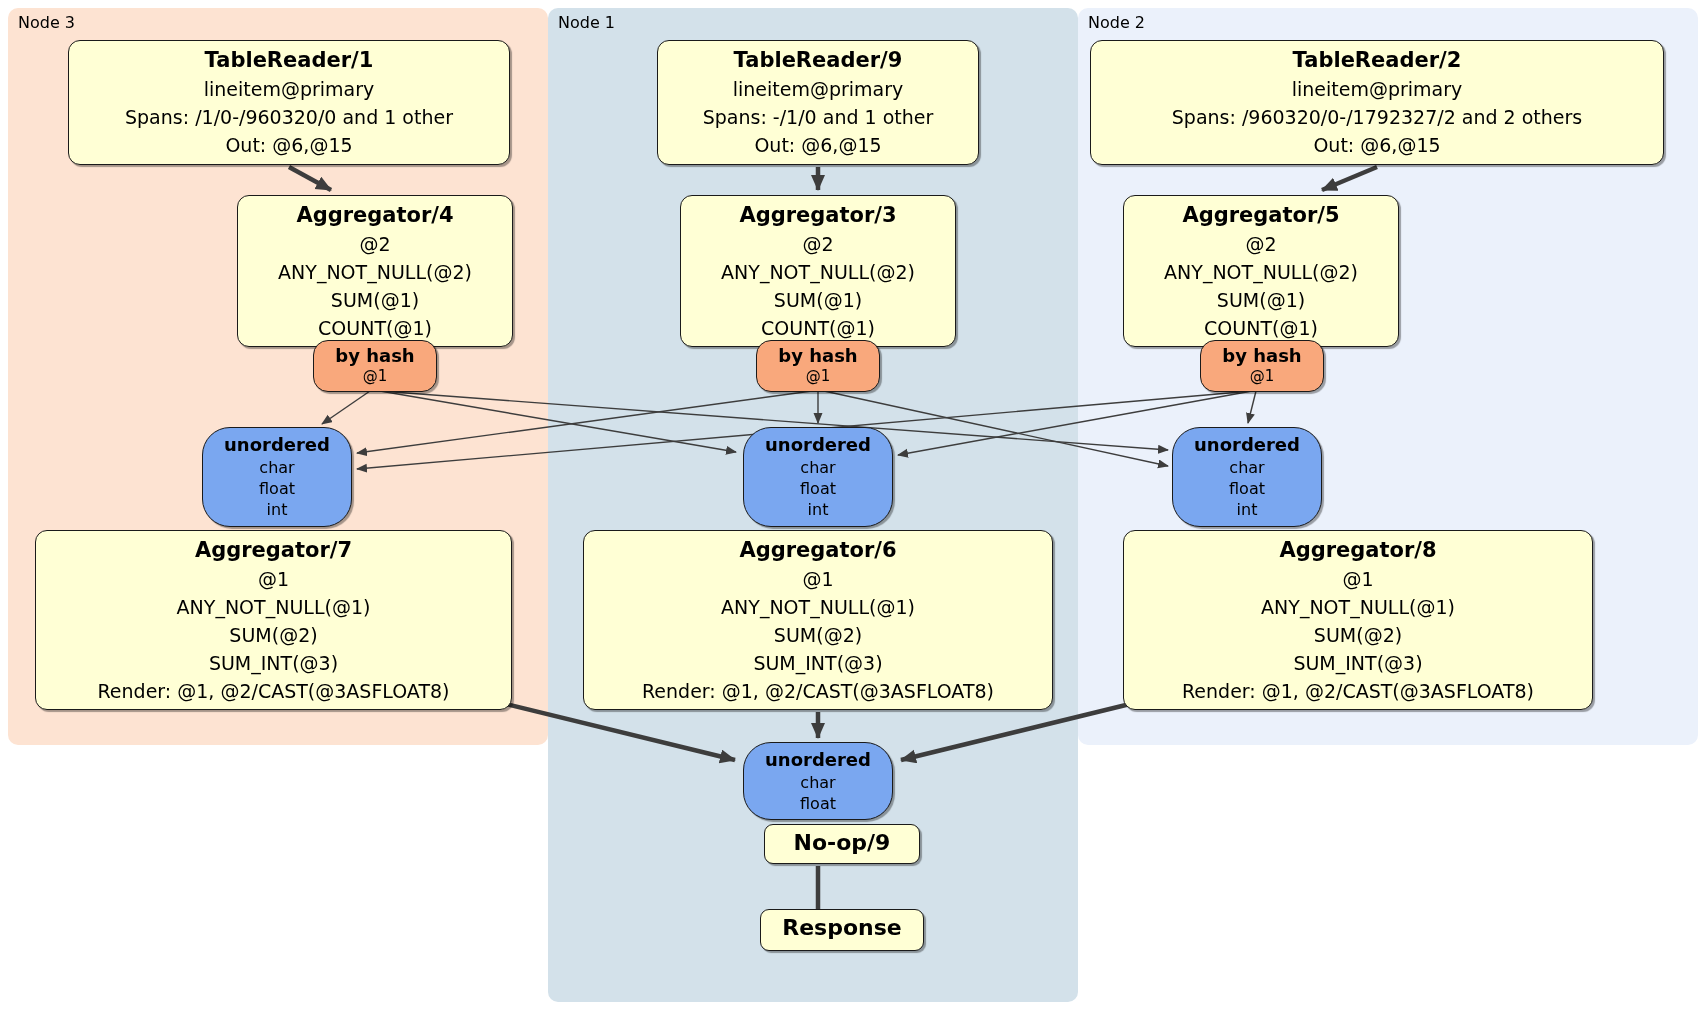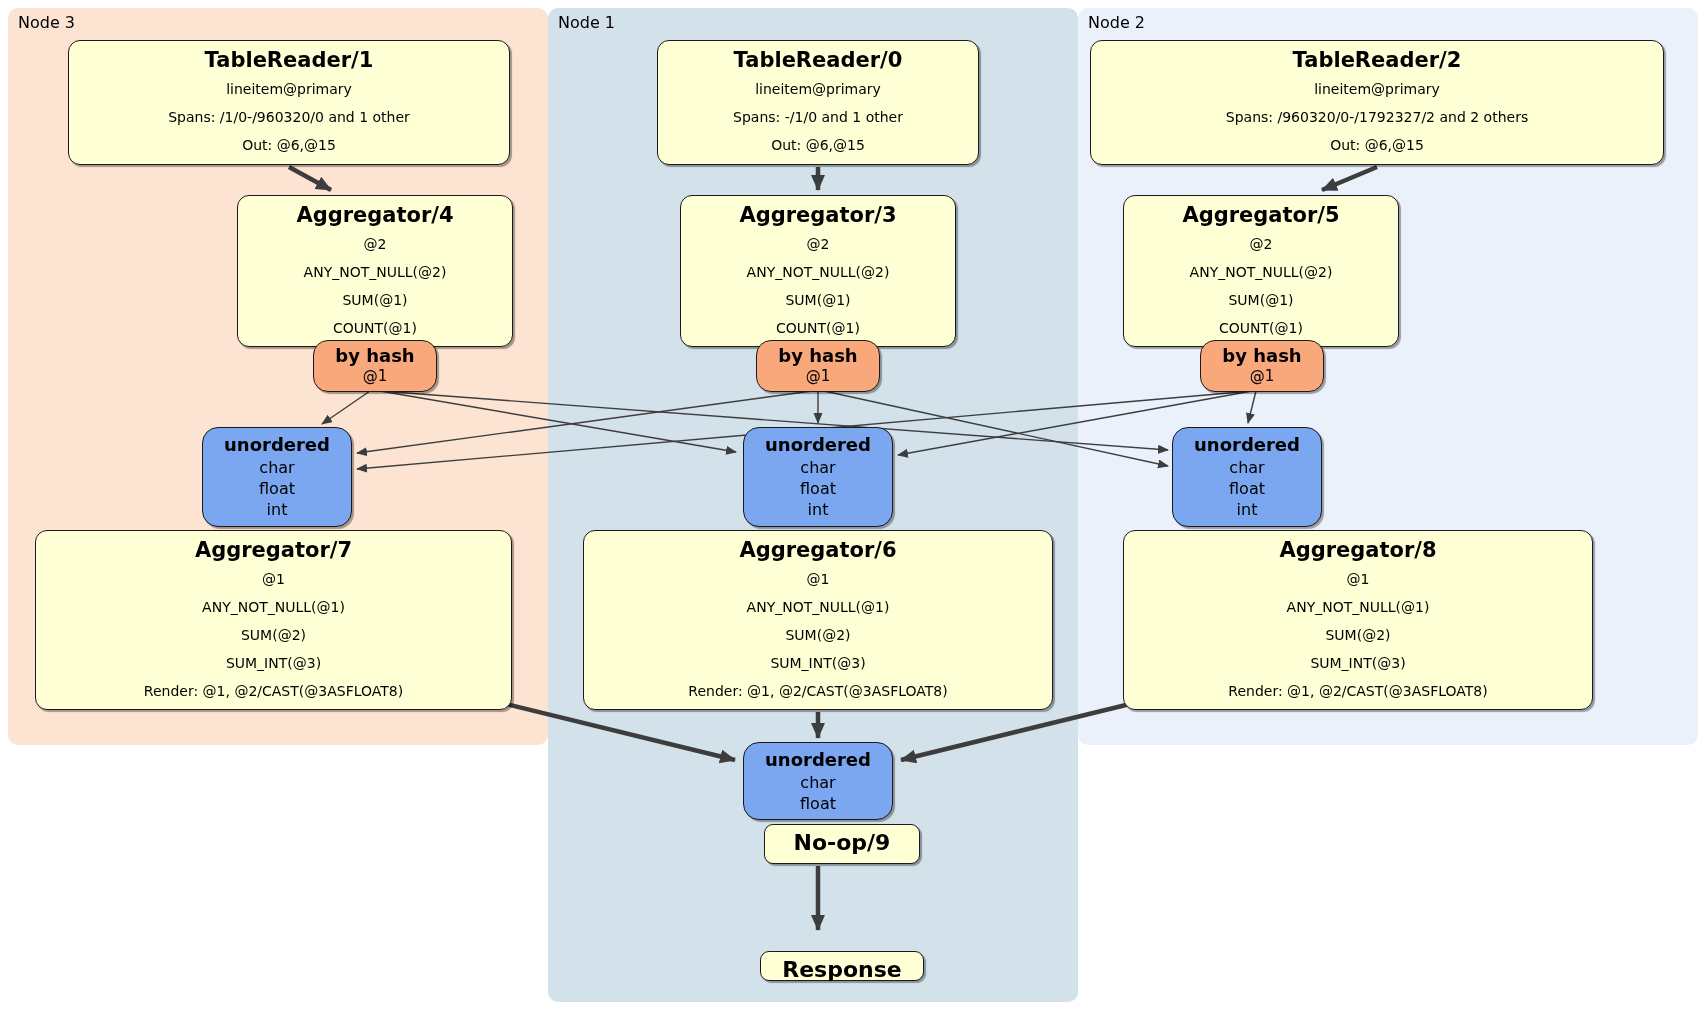--- a/index.html
+++ b/index.html
@@ -8,27 +8,27 @@
 
   .panel { position:absolute; border-radius:10px; z-index:0; }
   .panel-label { position:absolute; left:10px; top:5px; font-size:16px; color:#000; }
 
   svg.edges { position:absolute; left:0; top:0; z-index:1; }
 
   .box { position:absolute; background:#ffffd5; border:1.4px solid #1a1a1a; border-radius:12px;
          box-shadow:2px 2px 1px rgba(0,0,0,0.35); text-align:center; padding-top:5px;
          box-sizing:border-box; z-index:2; }
   .box-title { font-weight:bold; font-size:21px; line-height:29px; white-space:nowrap; }
-  .box-line  { font-size:14px; line-height:28px; white-space:nowrap; }
+  .box-line  { font-size:19px; line-height:28px; white-space:nowrap; }
 
   .pill { background:#f9a87c; border-radius:15px; padding-top:4px; }
   .pill .box-title { font-size:18px; line-height:22px; }
   .pill .box-line  { font-size:15px; line-height:18px; }
 
-  .sync { background:#7aa7f0; border-radius:16px; }
+  .sync { background:#7aa7f0; border-radius:28px; }
   .sync .box-title { font-size:18px; line-height:24px; }
   .sync .box-line  { font-size:16px; line-height:21px; }
 
   .mini { border-radius:9px; padding-top:3px;margin-left:24px; }
   .mini .box-title { font-size:22px; line-height:30px; }
 </style>
 </head>
 <body>
 
 <div class="canvas">
@@ -76,21 +76,21 @@
     </g>
   </svg>
 
   <div class="box" style="left:68px;top:40px;width:442px;height:125px">
     <div class="box-title">TableReader/1</div>
     <div class="box-line">lineitem@primary</div>
     <div class="box-line">Spans: /1/0-/960320/0 and 1 other</div>
     <div class="box-line">Out: @6,@15</div>
   </div>
   <div class="box" style="left:657px;top:40px;width:322px;height:125px">
-    <div class="box-title">TableReader/0</div>
+    <div class="box-title">TableReader/9</div>
     <div class="box-line">lineitem@primary</div>
     <div class="box-line">Spans: -/1/0 and 1 other</div>
     <div class="box-line">Out: @6,@15</div>
   </div>
   <div class="box" style="left:1090px;top:40px;width:574px;height:125px">
     <div class="box-title">TableReader/2</div>
     <div class="box-line">lineitem@primary</div>
     <div class="box-line">Spans: /960320/0-/1792327/2 and 2 others</div>
     <div class="box-line">Out: @6,@15</div>
   </div>
@@ -175,17 +175,17 @@
   </div>
 
   <div class="box sync" style="left:743px;top:742px;width:150px;height:78px">
     <div class="box-title">unordered</div>
     <div class="box-line">char</div>
     <div class="box-line">float</div>
   </div>
   <div class="box mini" style="left:740px;top:824px;width:156px;height:40px">
     <div class="box-title">No-op/9</div>
   </div>
-  <div class="box mini" style="left:736px;top:951px;width:164px;height:30px">
+  <div class="box mini" style="left:736px;top:909px;width:164px;height:42px">
     <div class="box-title">Response</div>
   </div>
 
 </div>
 
 </body></html>

